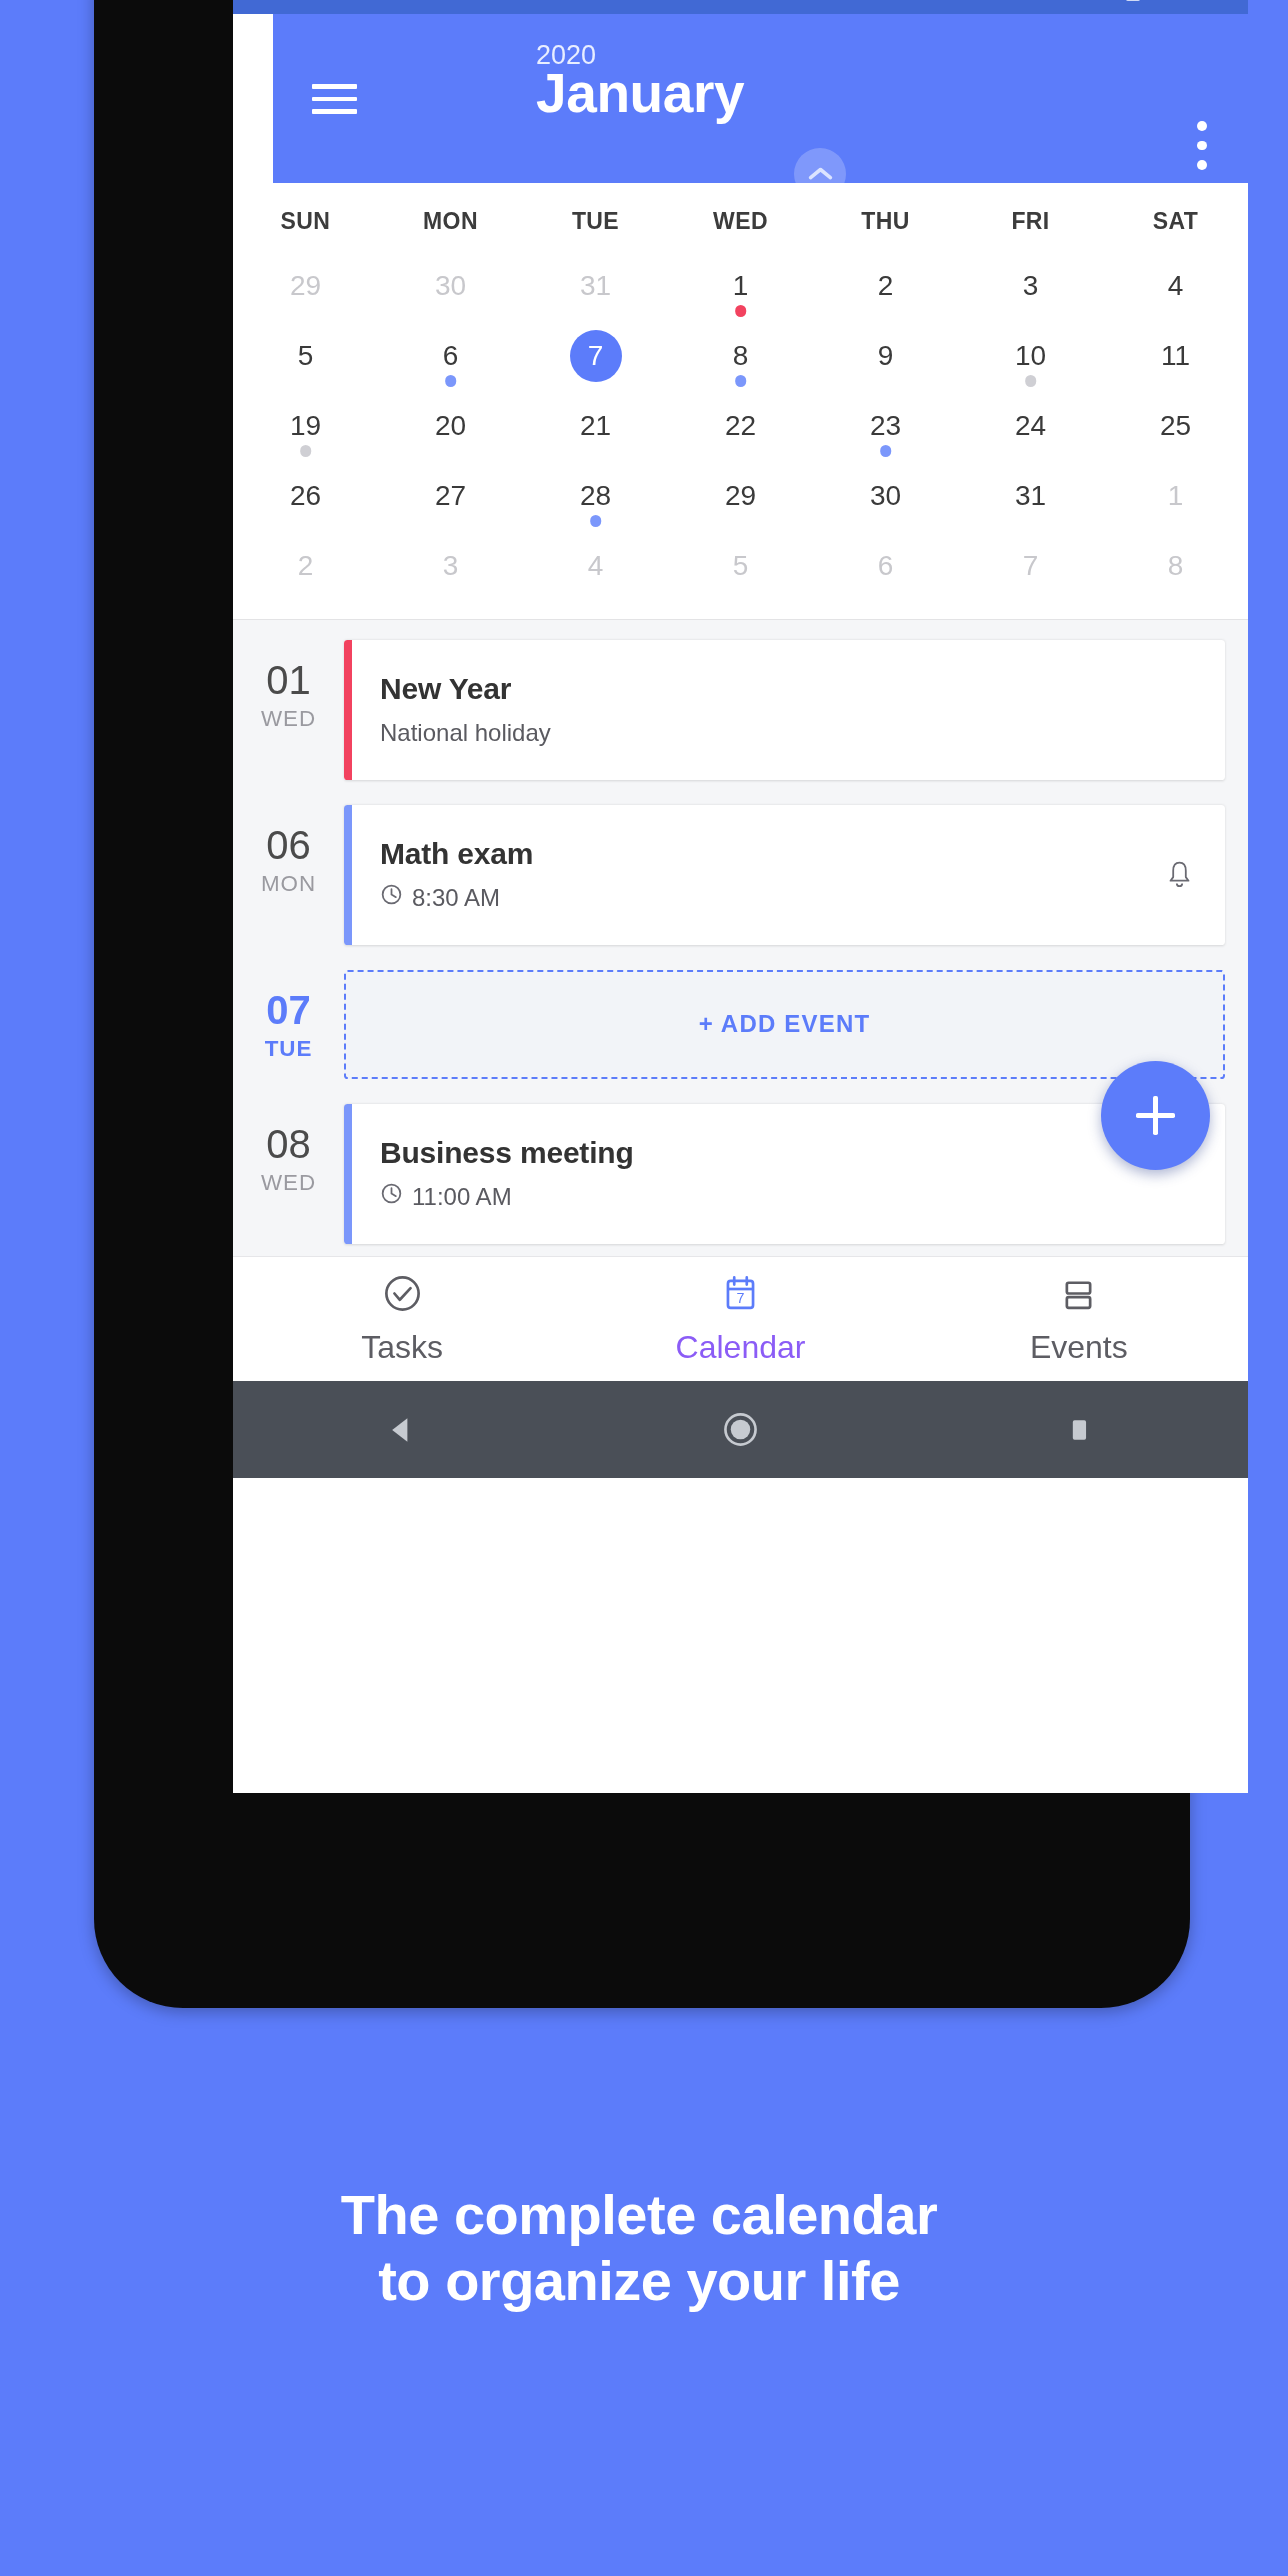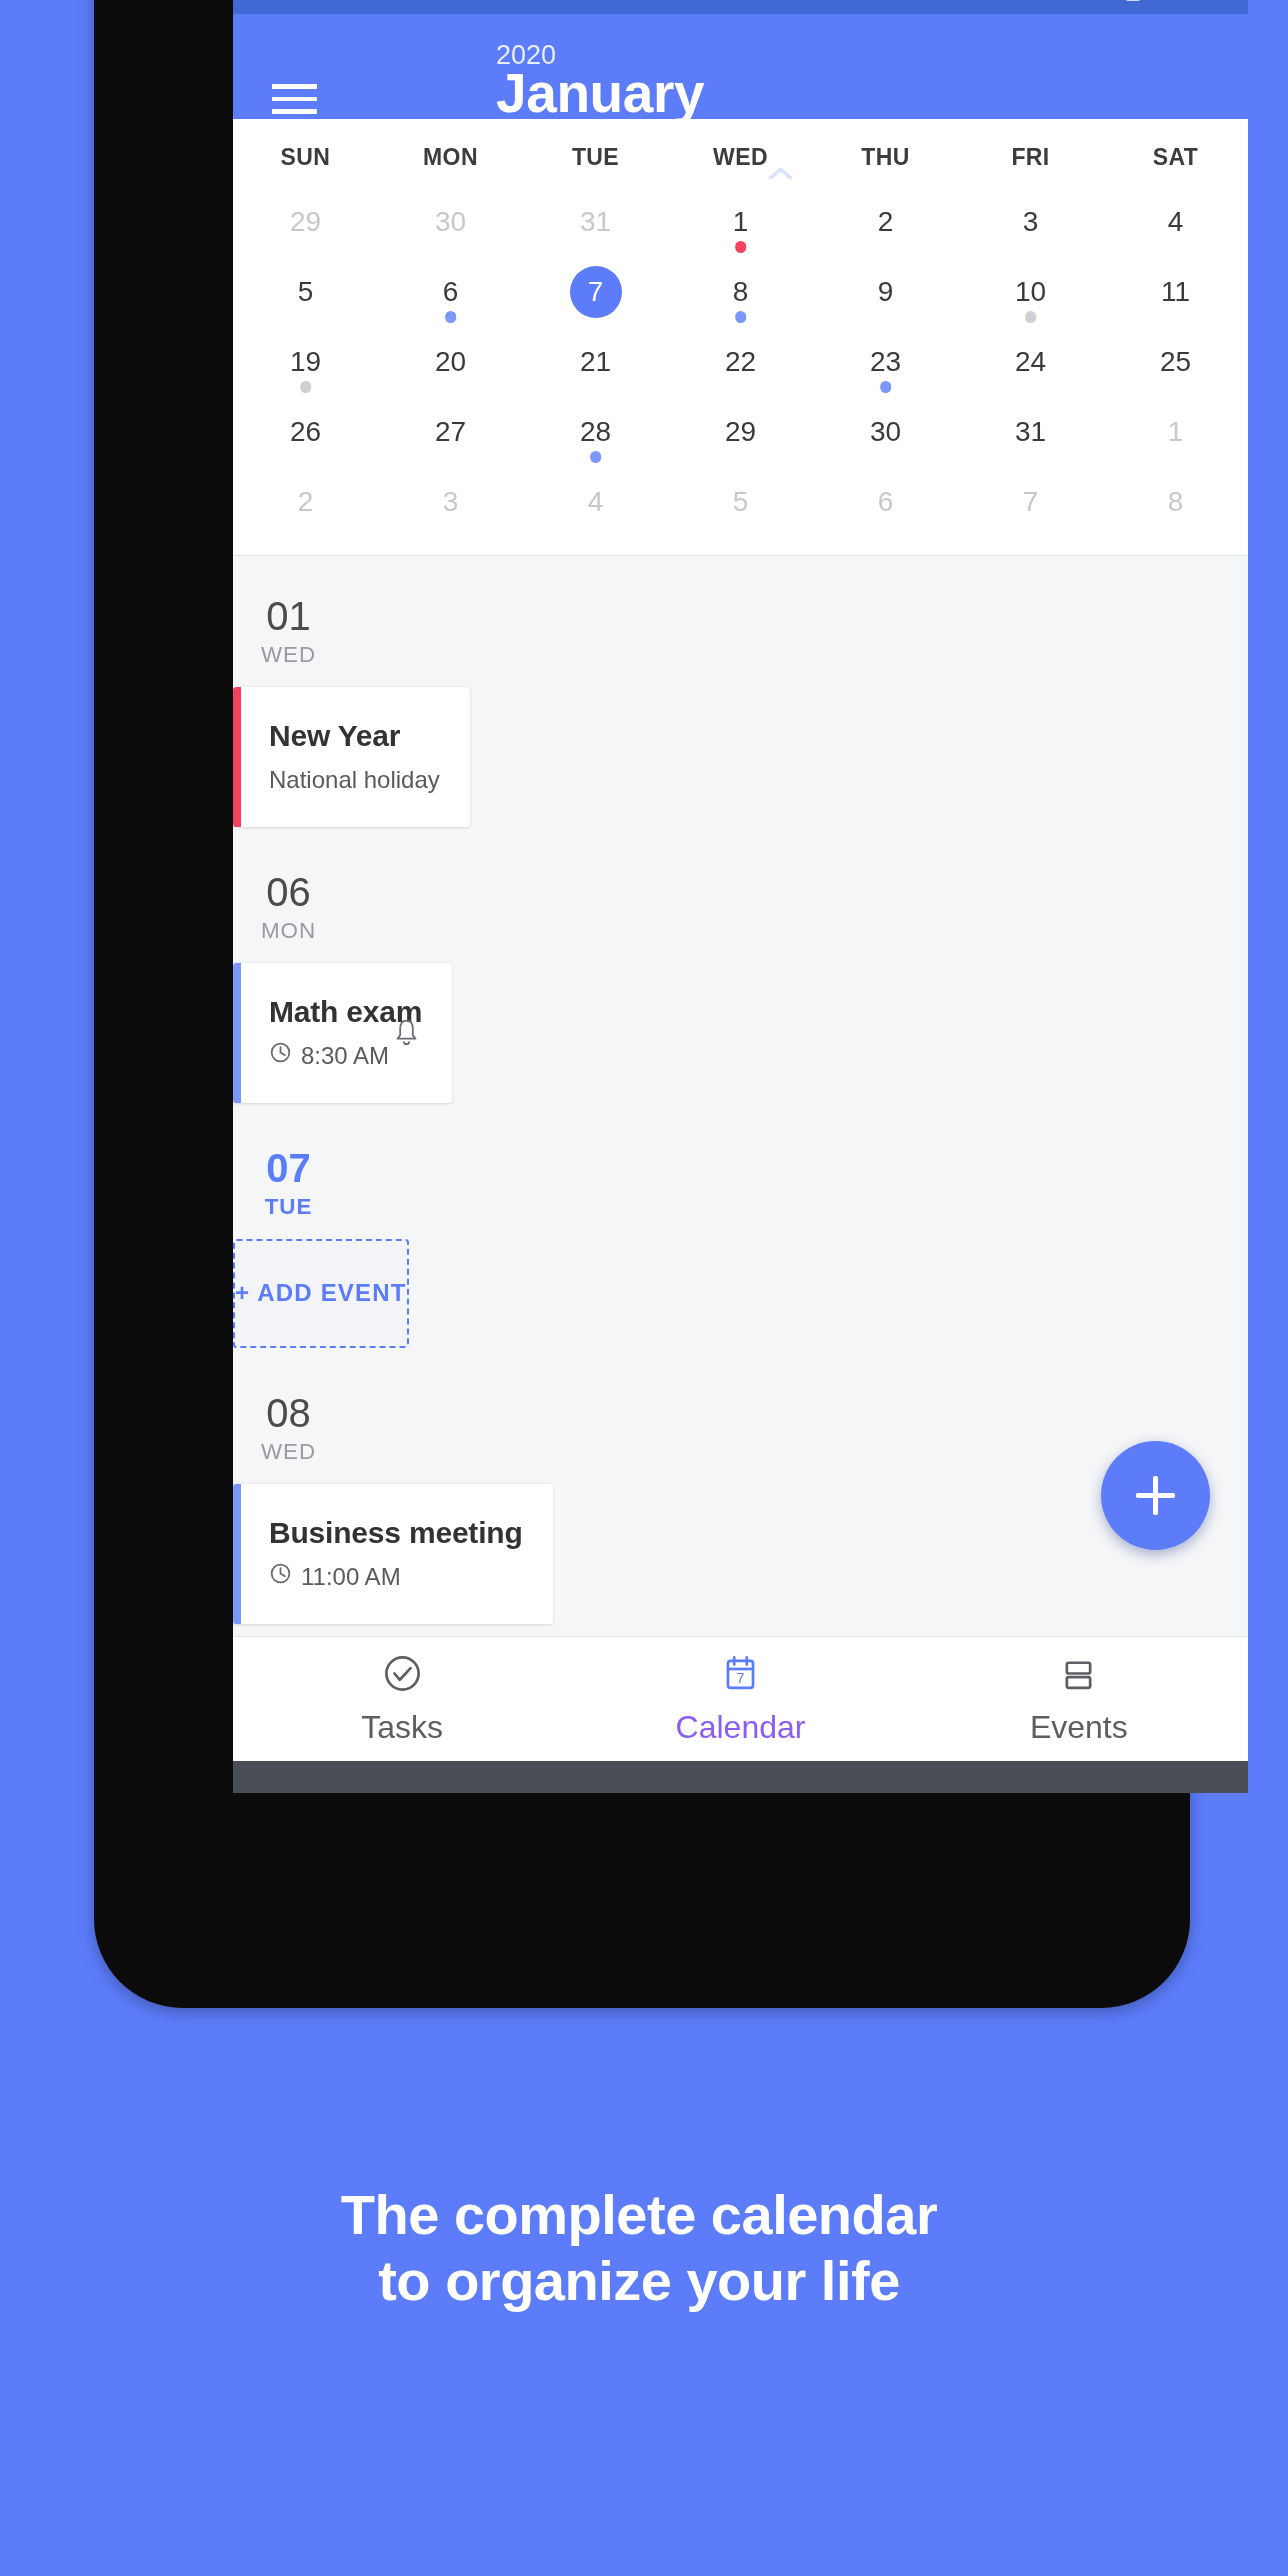--- a/index.html
+++ b/index.html
@@ -37,23 +37,24 @@
     color:#fff;
   }
   #status-time{ font-size:27px; font-weight:bold; letter-spacing:0.4px; }
   #status-right{ margin-left:auto; display:flex; align-items:center; gap:9.8px; }
   .si{ display:block; }
   #status-battery-text{ font-size:26px; font-weight:bold; margin-left:3.6px; }
 
   
   #app-bar{
     background:#5c7cfa;
-    height:105px;
+    height:169px;
     position:relative;
     color:#fff;
+    margin-left:40px;
   }
   #menu-icon{
     position:absolute; left:39px; top:70px;
     width:45px; height:30px;
     cursor:pointer;
   }
   #menu-icon span{
     display:block; height:4.5px; background:#fff; border-radius:0.9px;
     margin-bottom:8px;
   }
@@ -114,21 +115,20 @@
   
   #agenda{
     background:#f5f6f8;
     position:relative;
     padding-top:7.2px;
   }
   .agenda-row{
     display:flex; align-items:flex-start;
     padding:12.5px 23px 12.5px 0;
     position:relative;
-    flex-direction:column;
   }
   .agenda-date{
     width:111px; flex:0 0 111px;
     text-align:center; padding-top:19.7px;
   }
   .agenda-day{ font-size:40px; color:#4b4b4b; line-height:1.05; font-weight:normal; }
   .agenda-dow{ font-size:22.4px; color:#9a9aa0; margin-top:4.5px; letter-spacing:0.9px; }
   .agenda-row.is-today .agenda-day,
   .agenda-row.is-today .agenda-dow{ color:#5c7cfa; font-weight:bold; }
 

